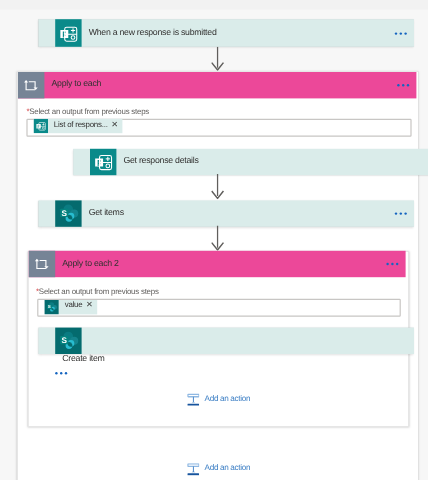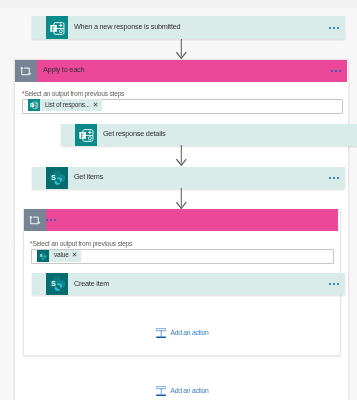--- a/index.html
+++ b/index.html
@@ -185,20 +185,21 @@
   </div>
 
   <div class="scope" style="left:23px;top:208.5px;width:316px;height:145px;"></div>
 
   <div class="card slate" style="left:24px;top:209px;width:314px;height:22px;box-shadow:none;">
     <div class="ico" style="background:#768496;">
       <svg width="22" height="22" viewBox="0 0 22 22">
           <use href="#g-loop"></use>
         </svg>
     </div>
+    <div class="ttl">Apply to each 2</div>
     <div class="dots">
         <i></i>
         <i></i>
         <i></i>
       </div>
   </div>
 
   <div class="flabel" style="left:30px;top:240.2px;">
     <span class="req">*</span><span>Select an output from previous steps</span>
   </div>
@@ -209,21 +210,21 @@
         <svg width="12" height="12" viewBox="0 0 22 22">
             <rect width="22" height="22" fill="#046b6e"></rect>
             <use href="#g-spo"></use>
           </svg>
       </span>
       <span class="ctxt">value</span>
       <span class="cx">✕</span>
     </div>
   </div>
 
-  <div class="card teal" style="left:32px;top:273px;width:299px;height:22px;">
+  <div class="card teal" style="left:32px;top:273px;width:299px;height:22px;flex-direction:column;">
     <div class="ico" style="background:#046b6e;">
       <svg width="22" height="22" viewBox="0 0 22 22">
           <use href="#g-spo"></use>
         </svg>
     </div>
     <div class="ttl">Create item</div>
     <div class="dots">
         <i></i>
         <i></i>
         <i></i>

